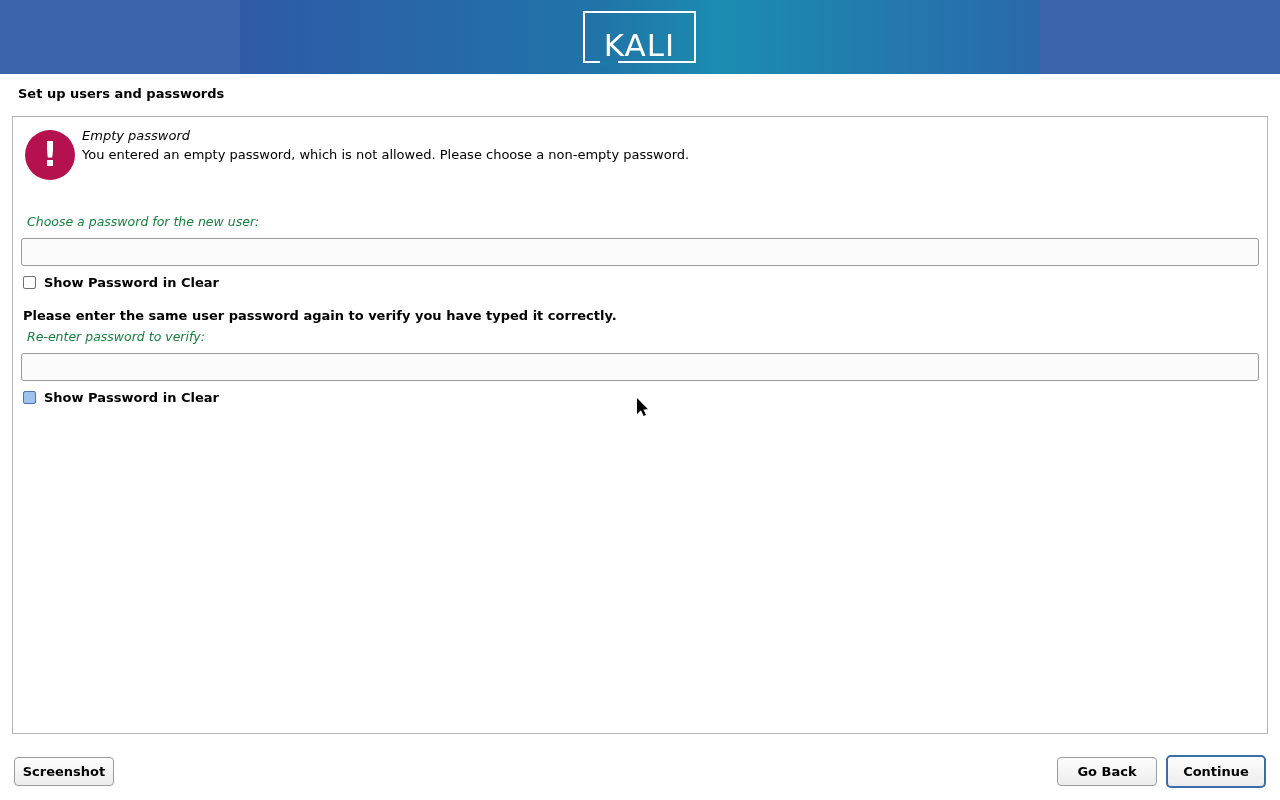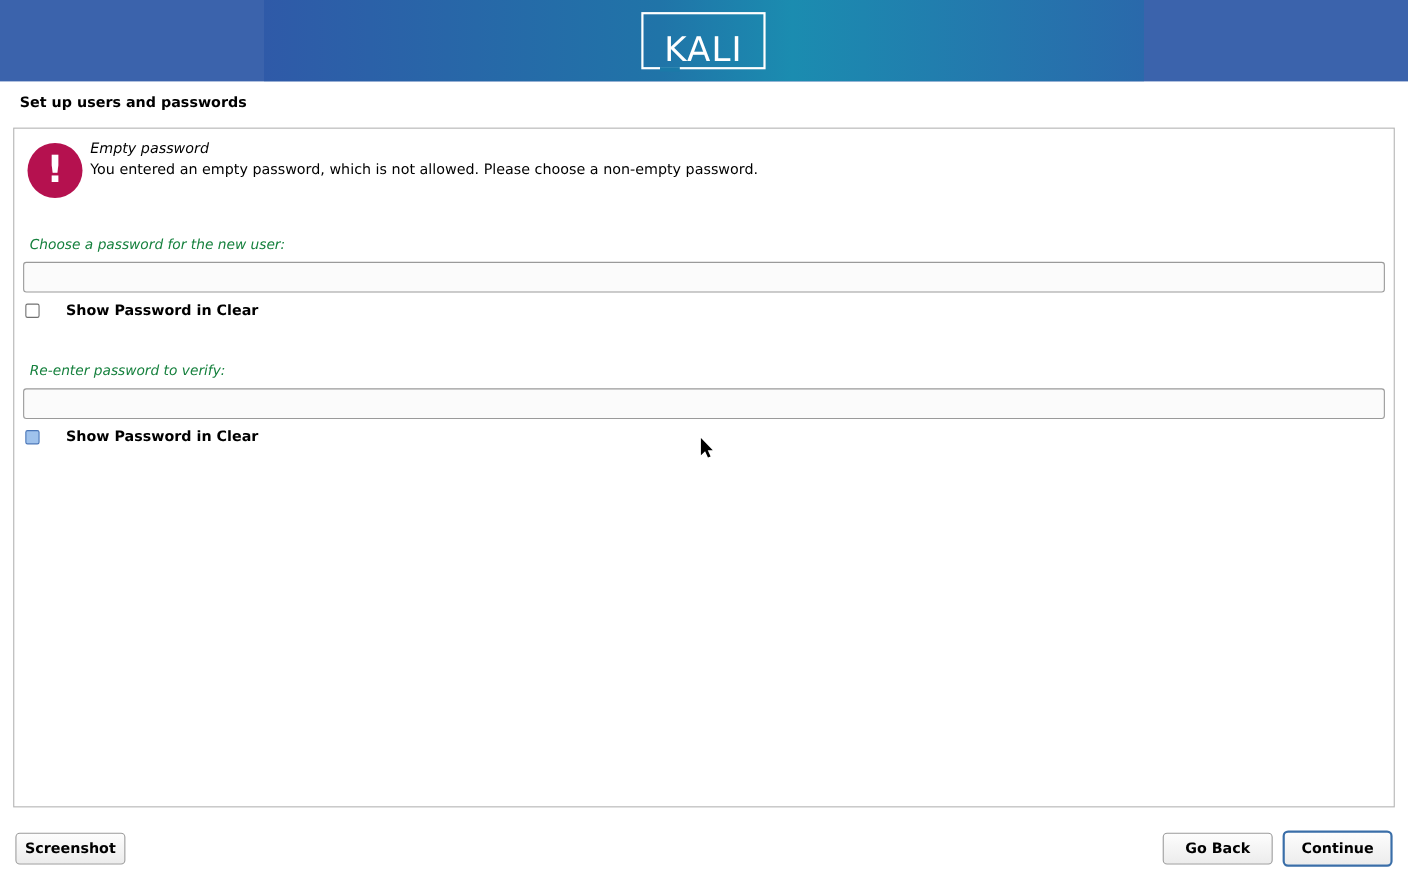--- a/index.html
+++ b/index.html
@@ -161,21 +161,21 @@
     outline: none;
   }
   .field-1 { top: 121px; }
   .field-2 { top: 236px; border-color: #7f9fc7; }
 
   .checkrow {
     position: absolute;
     left: 10px;
     display: flex;
     align-items: center;
-    gap: 24px;
+    gap: 8px;
   }
   .checkrow-1 { top: 158px; }
   .checkrow-2 { top: 273px; }
   .checkbox {
     width: 13px;
     height: 13px;
     box-sizing: border-box;
     border: 1px solid #707070;
     background: #ffffff;
     border-radius: 2px;
@@ -260,20 +260,21 @@
   <div class="error-body">You entered an empty password, which is not allowed. Please choose a non-empty password.</div>
 
   <div class="field-label label-1">Choose a password for the new user:</div>
   <input class="textfield field-1" type="password" placeholder="" style="">
 
   <div class="checkrow checkrow-1">
     <span class="checkbox"></span>
     <label>Show Password in Clear</label>
   </div>
 
+  <div class="verify-note">Please enter the same user password again to verify you have typed it correctly.</div>
   <div class="field-label label-2">Re-enter password to verify:</div>
   <input class="textfield field-2" type="password" placeholder="" style="">
 
   <div class="checkrow checkrow-2">
     <span class="checkbox focused"></span>
     <label>Show Password in Clear</label>
   </div>
 </div>
 
 <div class="btn btn-screenshot">Screenshot</div>

